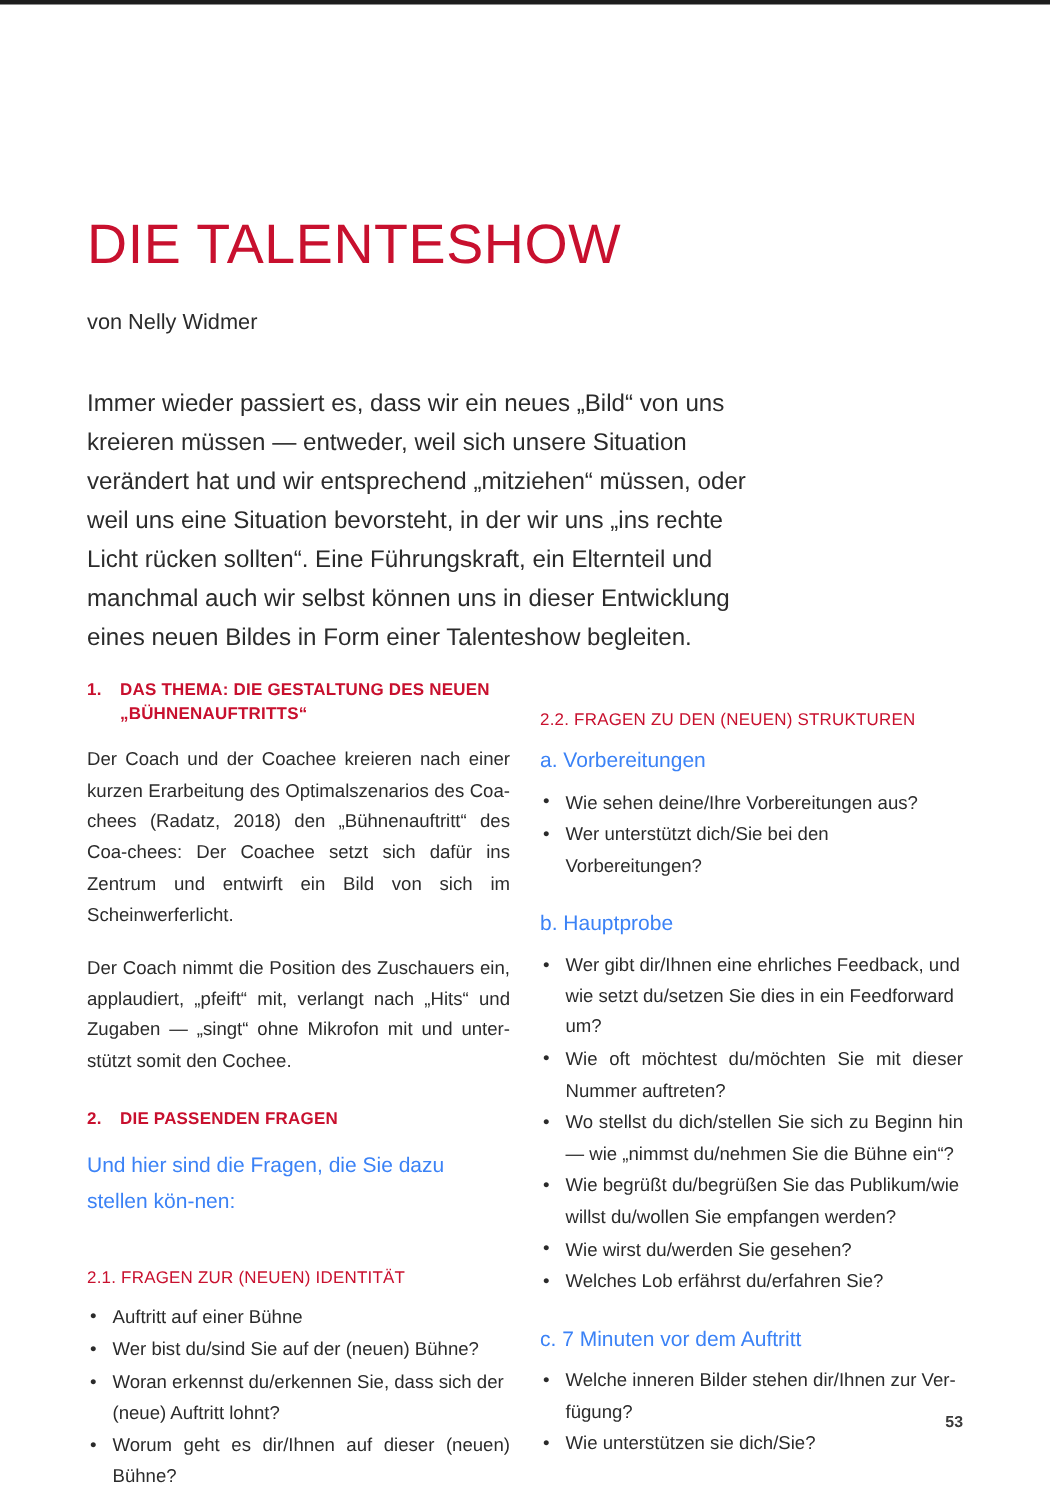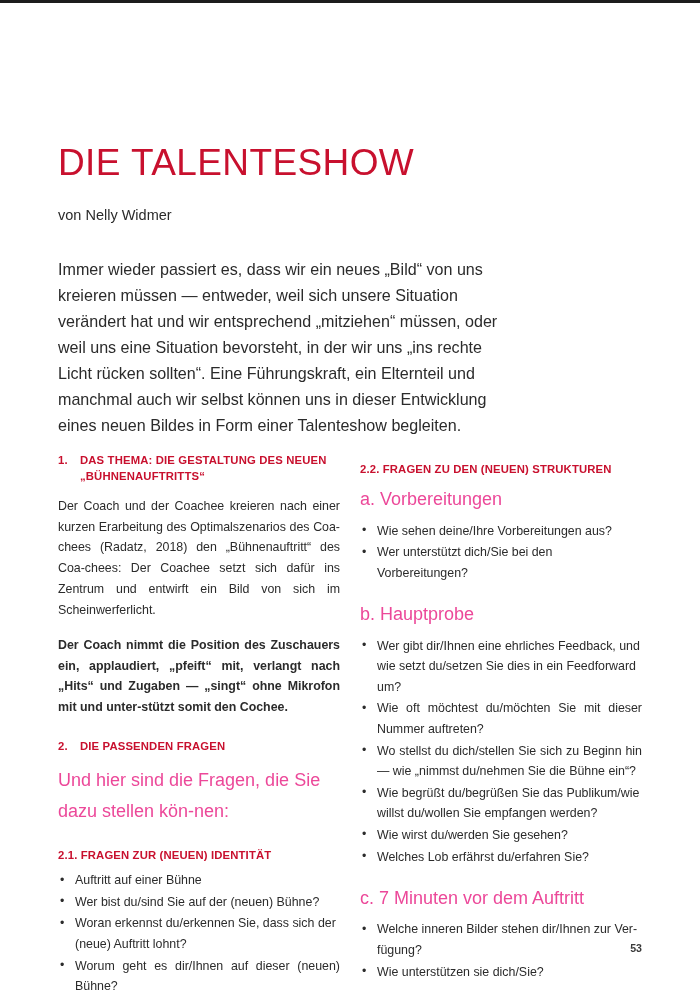--- a/index.html
+++ b/index.html
@@ -92,44 +92,44 @@
     text-transform: uppercase;
     display: flex;
   }
   h3.sec .num {
     flex: 0 0 22px;
   }
   h3.sec .txt {
     flex: 1;
   }
   h3.sub {
-    margin: 0 0 7px 0;
+    margin: 11px 0 7px 0;
     font-size: 11.3px;
     line-height: 1.45;
-    font-weight: bold;
+    font-weight: normal;
     color: #C8102E;
     letter-spacing: 0.15px;
     text-transform: uppercase;
   }
 
   p.body {
     margin: 0 0 14px 0;
     font-size: 12.4px;
     line-height: 1.68;
     text-align: justify;
     color: #2b2b2b;
     hyphens: manual;
   }
-  p.body.last { margin-bottom: 20px; font-weight: bold; }
+  p.body.last { margin-bottom: 20px; }
 
   p.lead {
     margin: 0 0 6px 0;
-    font-size: 18px;
+    font-size: 14px;
     line-height: 1.68;
-    color: #ec4899;
+    color: #3b82f6;
   }
 
   ul.blist {
     list-style: none;
     margin: 0 0 16px 0;
     padding: 0;
   }
   ul.blist li {
     position: relative;
     padding-left: 17px;

